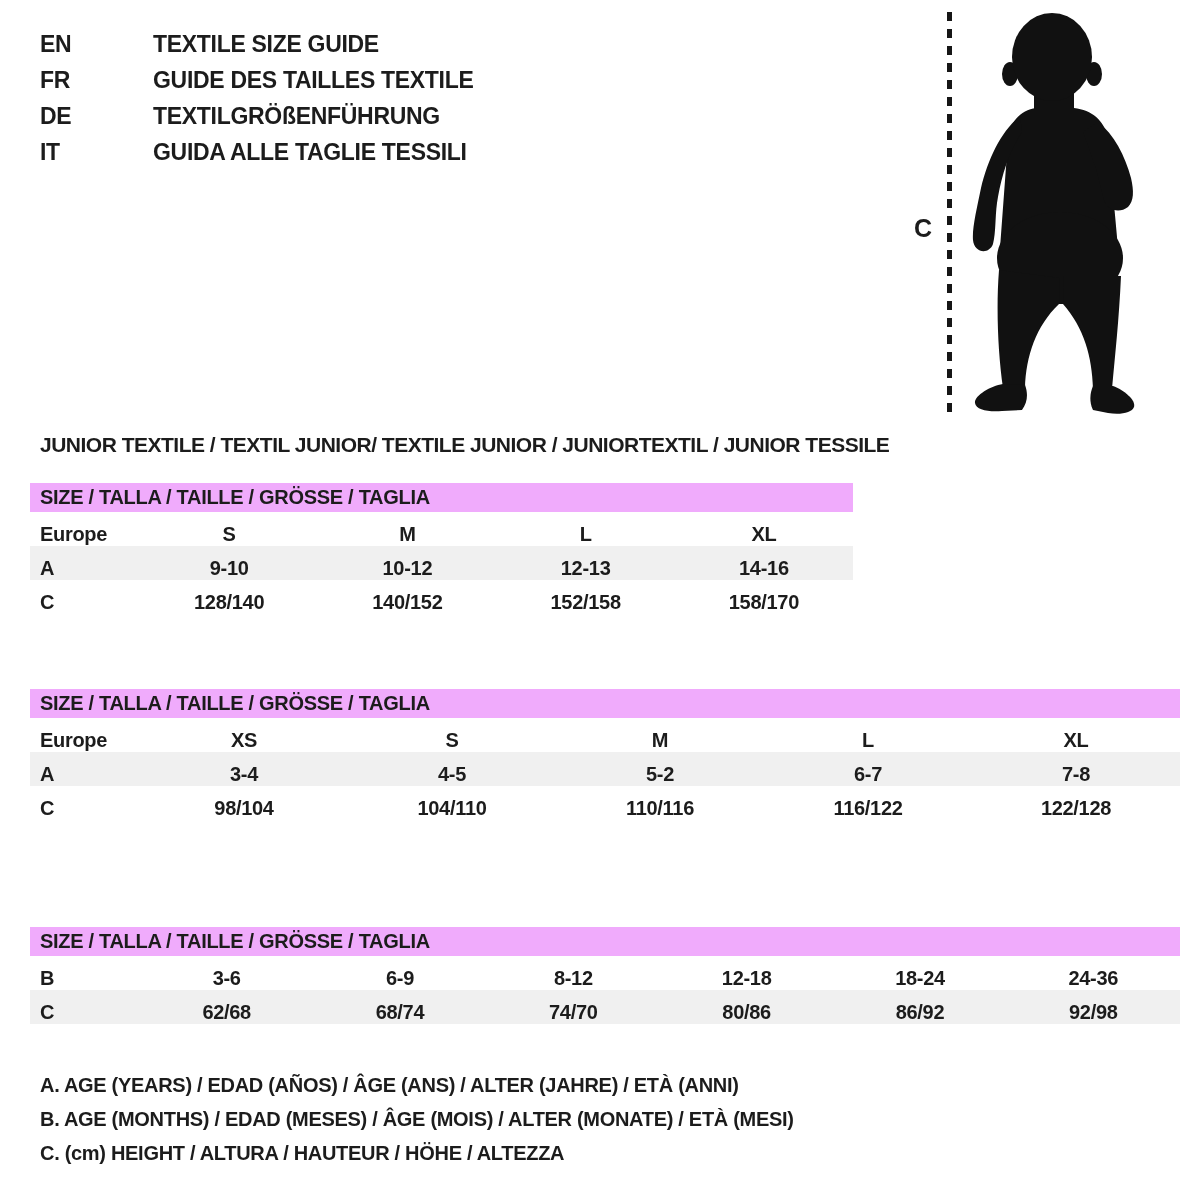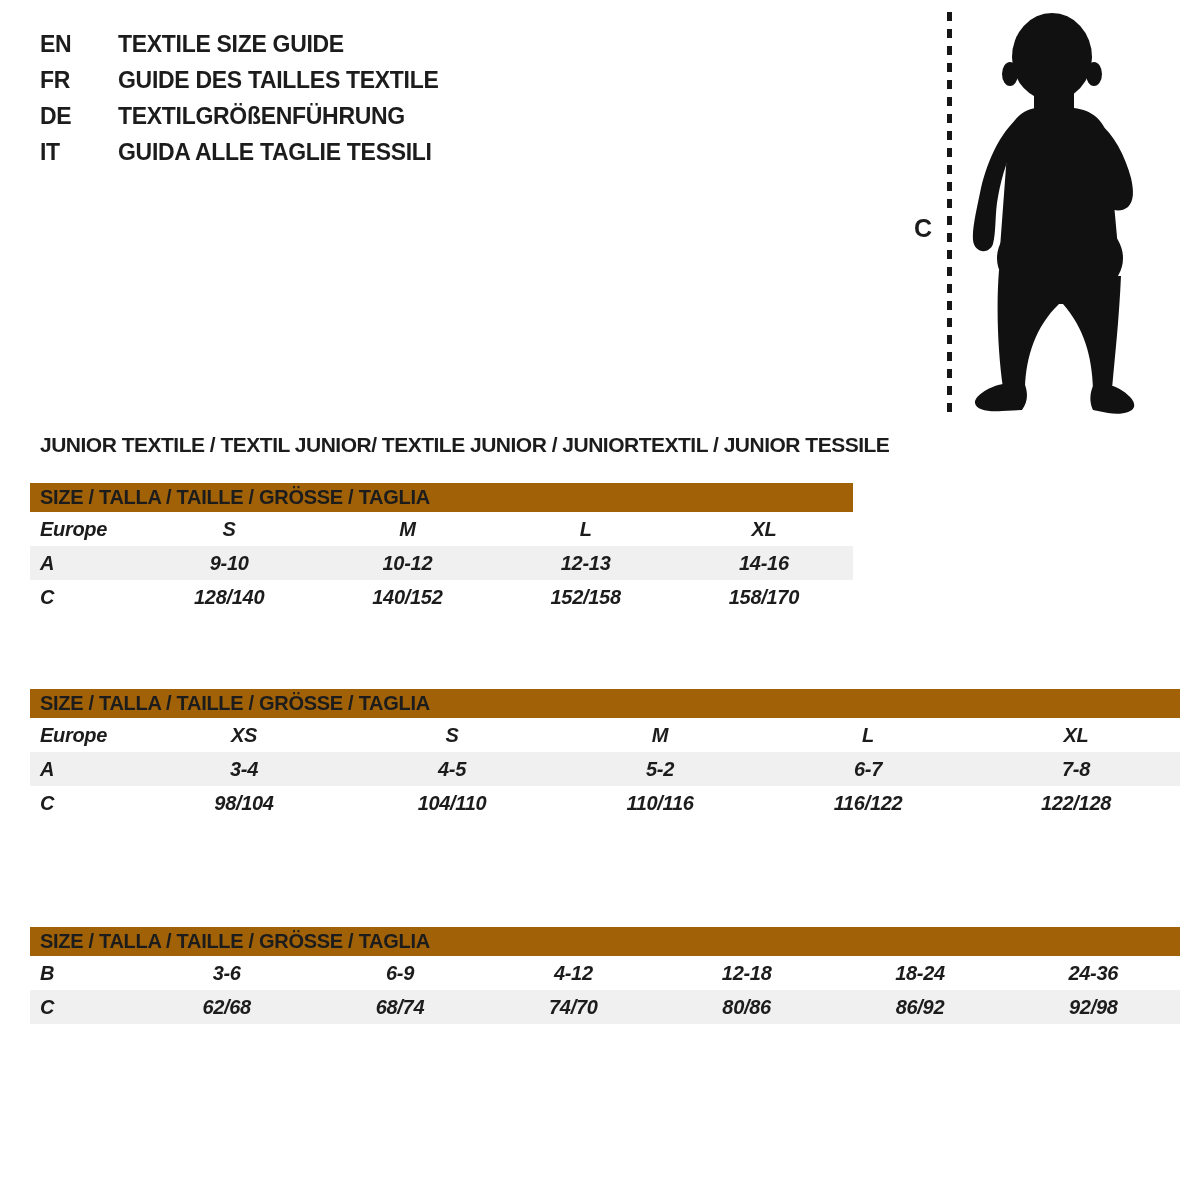--- a/index.html
+++ b/index.html
@@ -11,41 +11,41 @@
     background: #ffffff;
     font-family: "Liberation Sans", sans-serif;
     font-weight: bold;
     color: #1c1c1c;
     letter-spacing: -0.3px;
     overflow: hidden;
   }
 
   
   .lang-block { position: absolute; left: 40px; top: 26px; }
-  .lang-row { display: flex; height: 36px; align-items: center; font-size: 23px; }
+  .lang-row { display: flex; height: 36px; align-items: center; font-size: 23px; gap: 35px; }
   .lang-code { width: 78px; }
 
   
   .dash-line {
     position: absolute; left: 947px; top: 12px; width: 5px; height: 404px;
     background: repeating-linear-gradient(to bottom, #161616 0 9px, transparent 9px 17px);
   }
   .c-label { position: absolute; left: 914px; top: 214px; font-size: 25px; }
   .silhouette { position: absolute; left: 962px; top: 8px; width: 190px; height: 412px; }
 
   
   .tbl-title { position: absolute; left: 40px; font-size: 21px; letter-spacing: -0.5px; }
   .title-sub { font-size: 14px; vertical-align: -4px; }
   .two-line { line-height: 33px; }
   .tbl-grid { position: absolute; left: 30px; }
   .hdr {
-    height: 29px; background: #a16207; display: flex; align-items: center;
+    height: 29px; background: #f0abfc; display: flex; align-items: center;
     padding-left: 10px; font-size: 20px;
   }
-  .row { display: flex; height: 34px; align-items: center; font-size: 20px; font-style: italic; }
+  .row { display: flex; height: 34px; align-items: flex-end; font-size: 20px; }
   .row.stripe { background: #f0f0f0; }
   .cell-label { width: 110px; padding-left: 10px; }
   .cell-val { flex: 1; text-align: center; }
 
   .w-junior { width: 823px; }
   .w-wide { width: 1150px; }
 
   .junior-title { top: 433px; }
   .junior-grid { top: 483px; }
   .children-title { top: 641px; }
@@ -163,30 +163,35 @@
       <span class="cell-val">122/128</span>
     </div>
   </div>
 
   <div class="tbl-grid babies-grid w-wide">
     <div class="hdr">SIZE / TALLA / TAILLE / GRÖSSE / TAGLIA</div>
     <div class="row">
       <span class="cell-label">B</span>
       <span class="cell-val">3-6</span>
       <span class="cell-val">6-9</span>
-      <span class="cell-val">4-12</span>
+      <span class="cell-val">8-12</span>
       <span class="cell-val">12-18</span>
       <span class="cell-val">18-24</span>
       <span class="cell-val">24-36</span>
     </div>
     <div class="row stripe">
       <span class="cell-label">C</span>
       <span class="cell-val">62/68</span>
       <span class="cell-val">68/74</span>
       <span class="cell-val">74/70</span>
       <span class="cell-val">80/86</span>
       <span class="cell-val">86/92</span>
       <span class="cell-val">92/98</span>
     </div>
   </div>
 
+  <div class="legend">
+    <div>A. AGE (YEARS) / EDAD (AÑOS) / ÂGE (ANS) / ALTER (JAHRE) / ETÀ (ANNI)</div>
+    <div>B. AGE (MONTHS) / EDAD (MESES) / ÂGE (MOIS) / ALTER (MONATE) / ETÀ (MESI)</div>
+    <div>C. (cm) HEIGHT / ALTURA / HAUTEUR / HÖHE / ALTEZZA</div>
+  </div>
 
 </div>
 
 </body></html>

